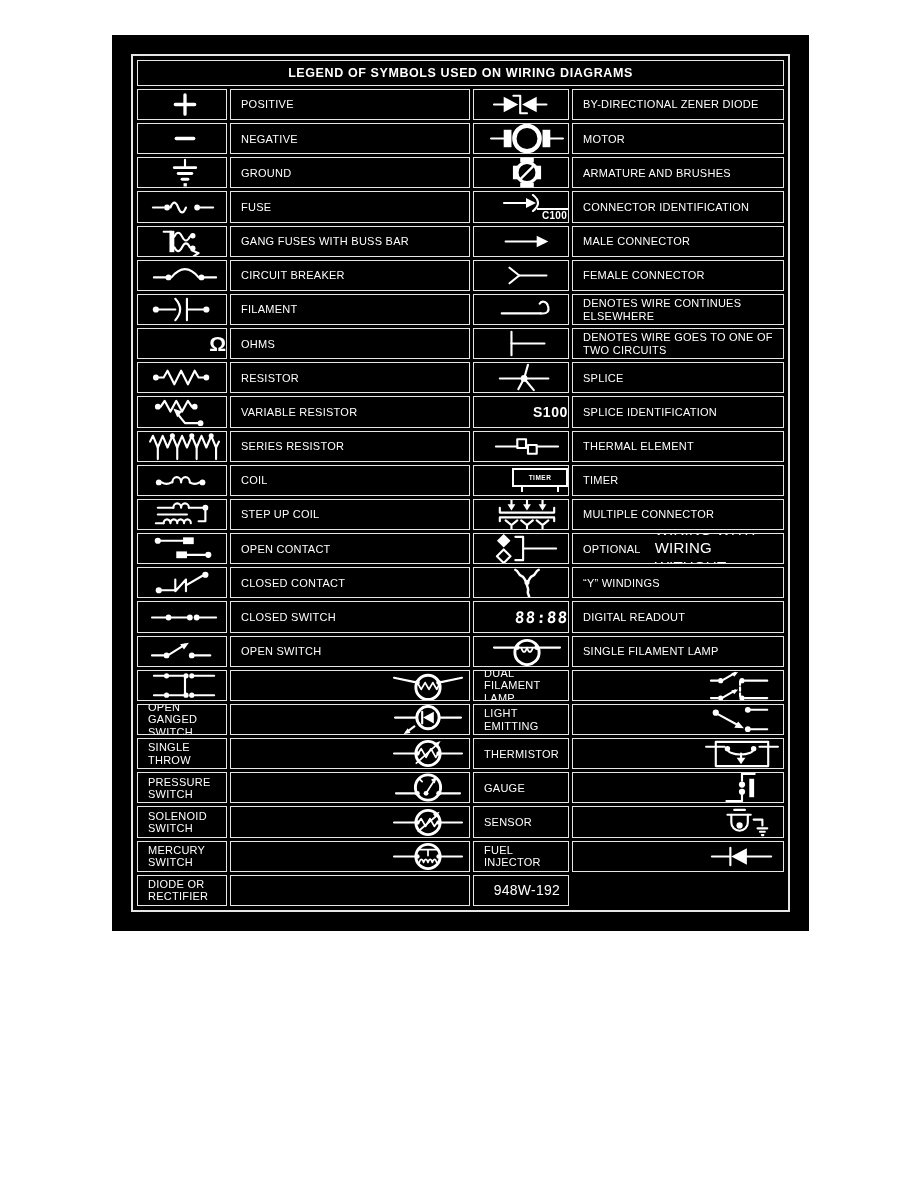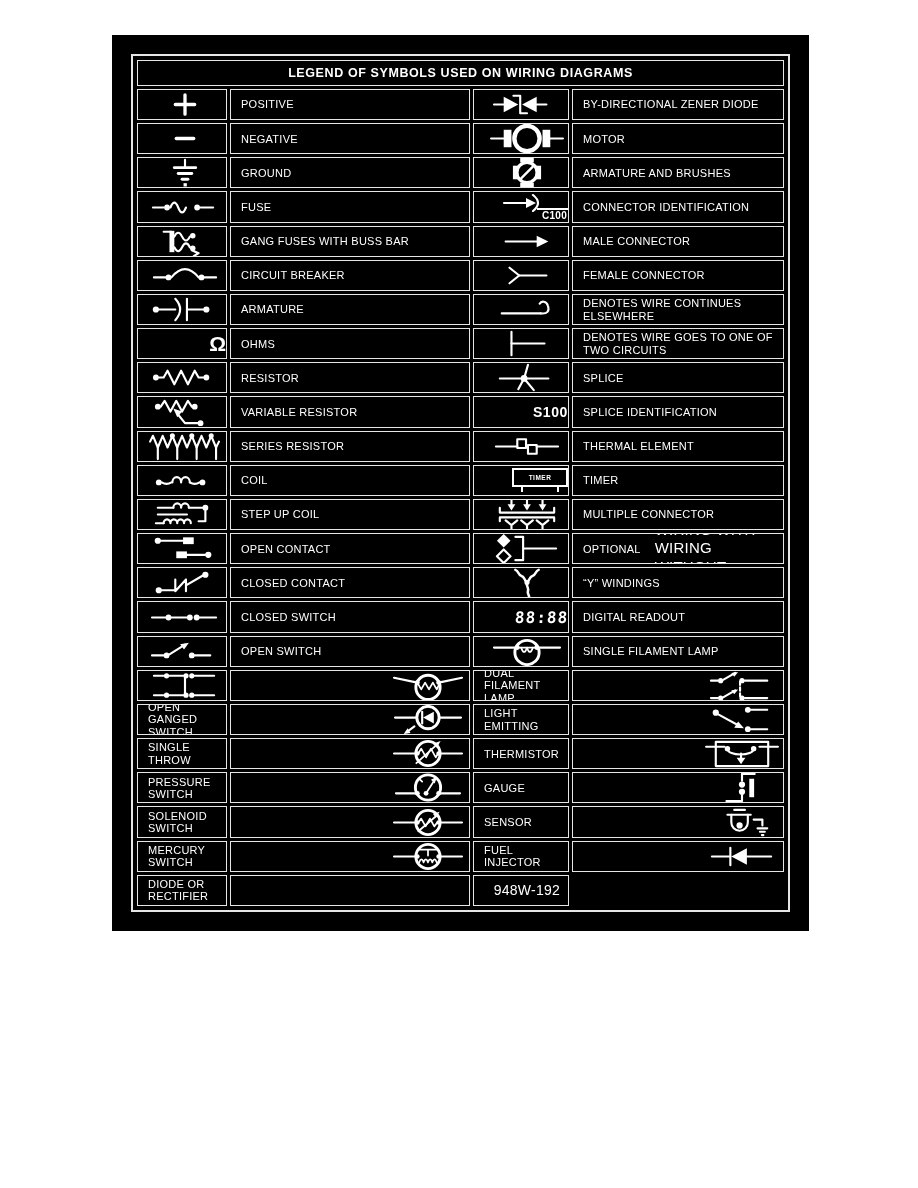--- a/index.html
+++ b/index.html
@@ -499,21 +499,21 @@
         </div>
         <div class="cell label">
           <span>FEMALE CONNECTOR</span>
         </div>
         <div class="cell sym">
           <svg class="sym-svg" viewBox="0 0 80 34">
             <use href="#capacitor-icon"></use>
           </svg>
         </div>
         <div class="cell label">
-          <span>ARMATURE</span>
+          <span>FILAMENT</span>
         </div>
         <div class="cell sym">
           <svg class="sym-svg" viewBox="0 0 80 34">
             <use href="#wire-continues-icon"></use>
           </svg>
         </div>
         <div class="cell label">
           <span>DENOTES WIRE CONTINUES ELSEWHERE</span>
         </div>
         <div class="cell sym">

